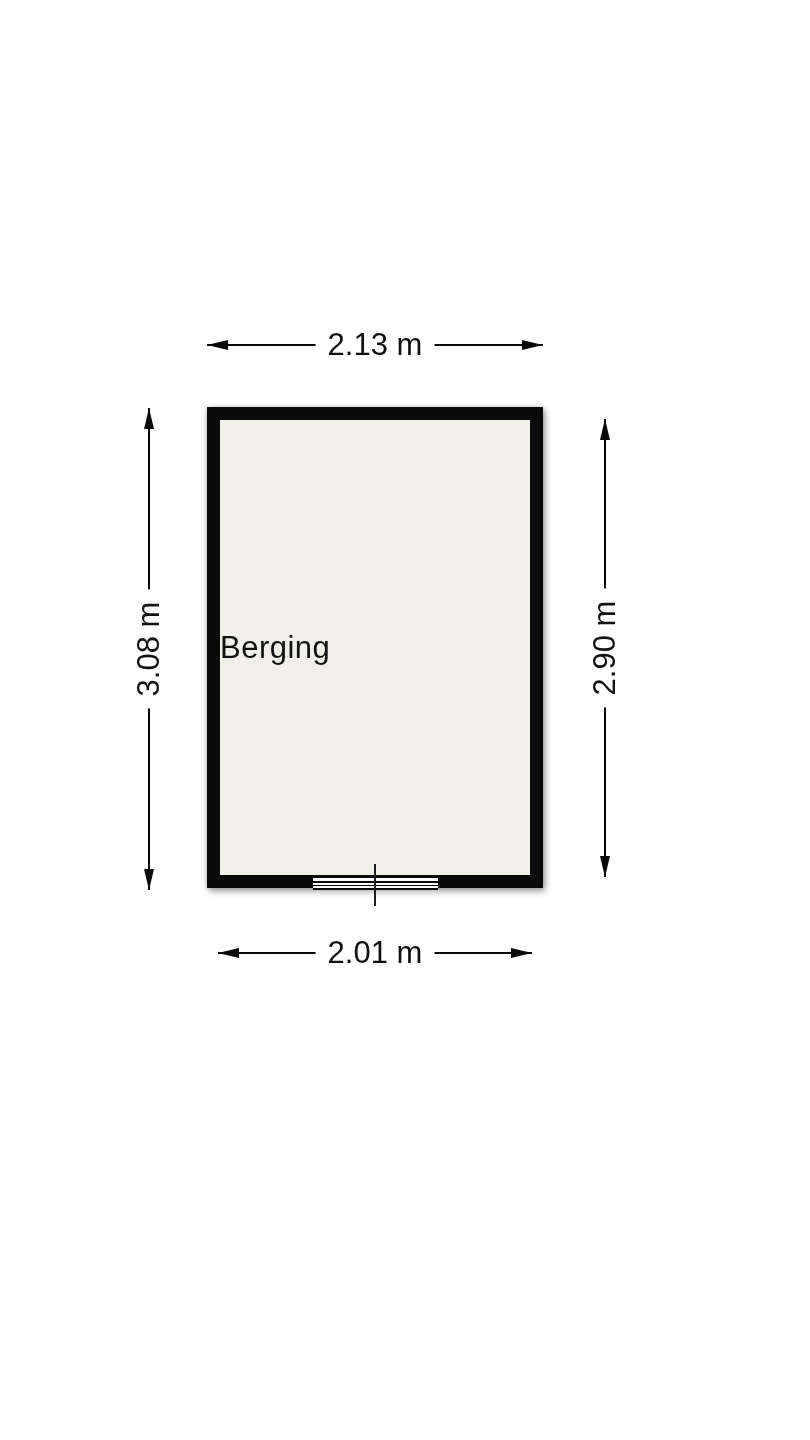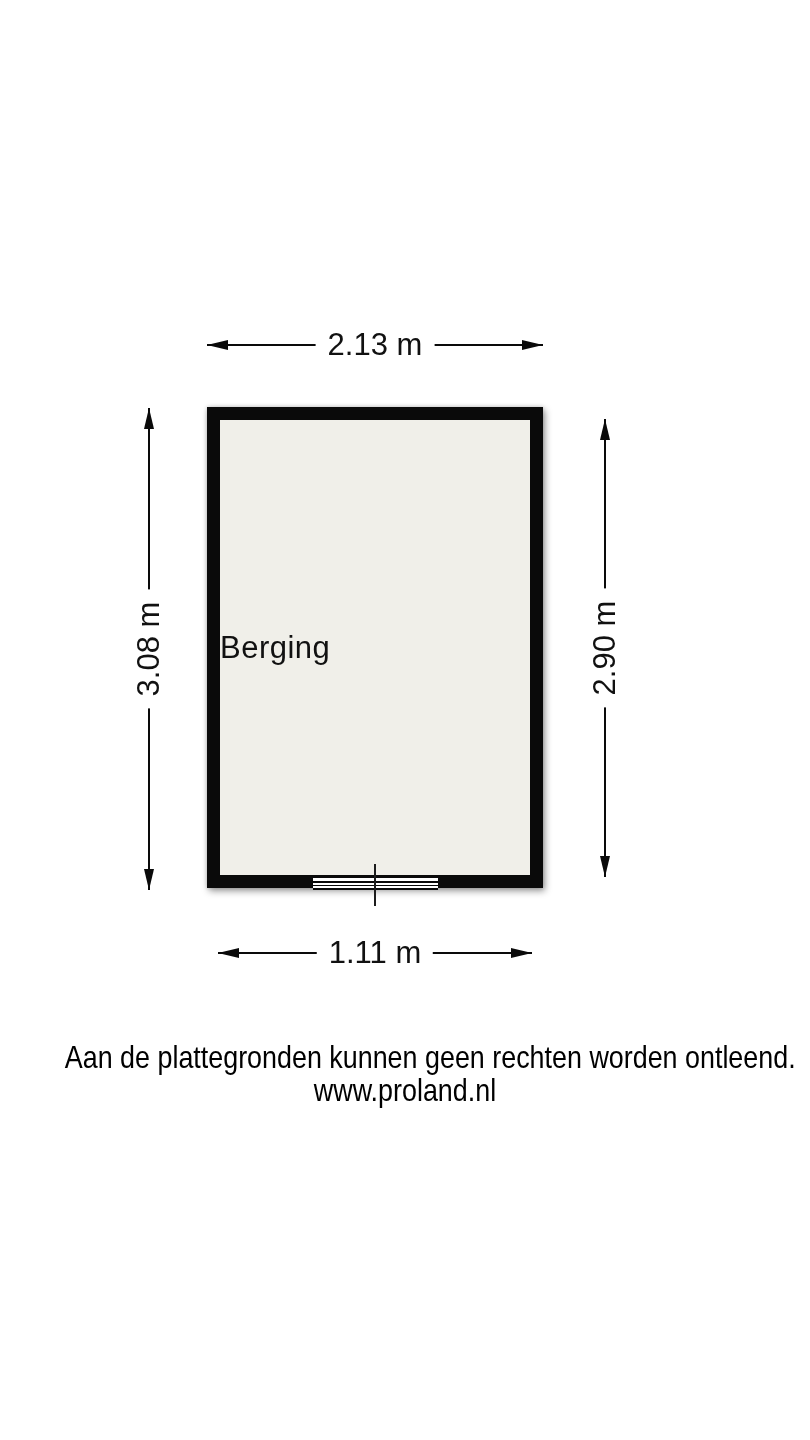--- a/index.html
+++ b/index.html
@@ -137,21 +137,17 @@
   <div class="window-symbol">
     <div class="pane-line l1"></div>
     <div class="pane-line l2"></div>
   </div>
   <div class="window-tick"></div>
 
   <div class="dim dim-bottom">
     <div class="dim-line-h"></div>
     <div class="arrowhead arr-left"></div>
     <div class="arrowhead arr-right"></div>
-    <span class="dim-label">1.11 m</span>
+    <span class="dim-label">2.01 m</span>
   </div>
 
-  <div class="footer">
-    <div class="footer-line">Aan de plattegronden kunnen geen rechten worden ontleend.</div>
-    <div class="footer-line">www.proland.nl</div>
-  </div>
 
 </div>
 
 </body></html>

